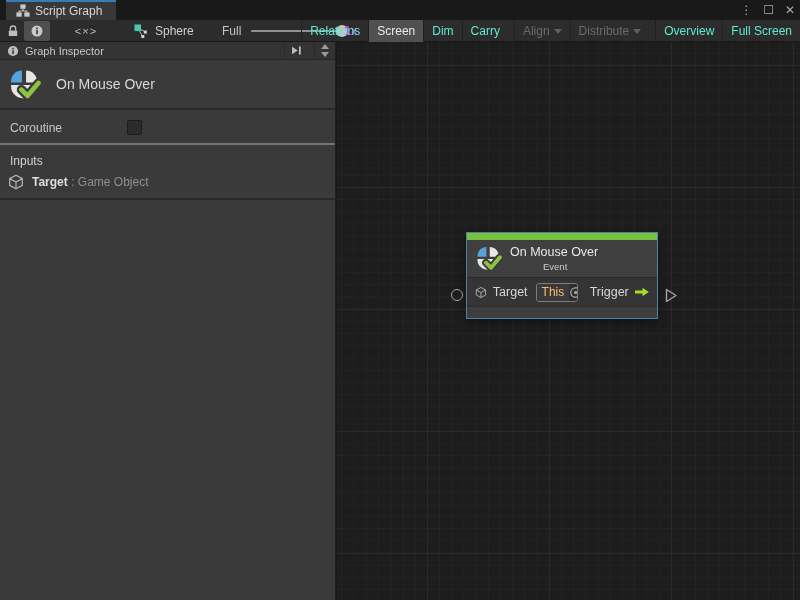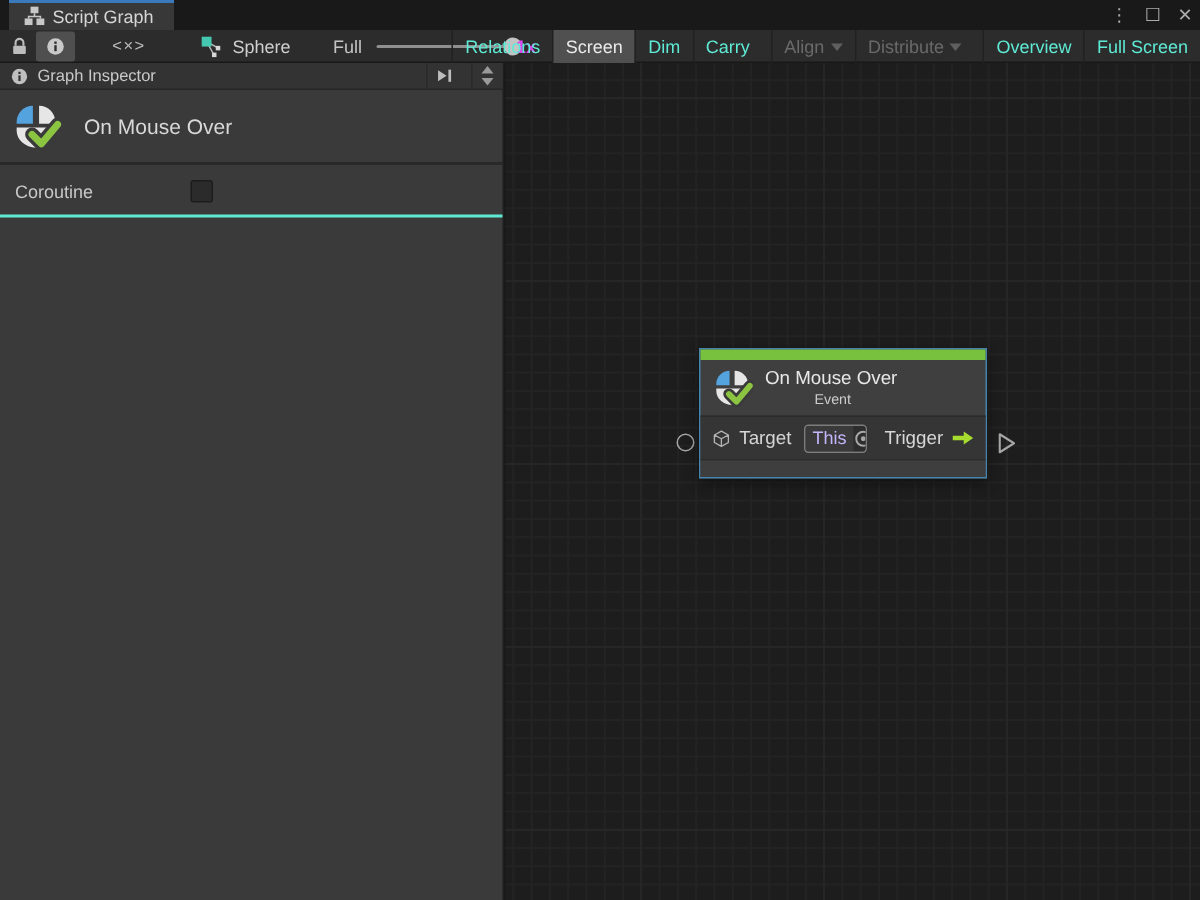--- a/index.html
+++ b/index.html
@@ -76,21 +76,21 @@
 
   .insp-title-row {
     position:absolute; left:0; top:18px; width:100%; height:50px;
     display:flex; align-items:center; gap:15px; padding-left:8px;
     border-bottom:2px solid #292929;
   }
   .insp-title-row .ttl { font-size:14px; color:#d8d8d8; }
 
   .insp-coroutine {
     position:absolute; left:0; top:70px; width:100%; height:33px;
-    border-bottom:2px solid #5eead4; font-size:12px; color:#c8c8c8;
+    border-bottom:2px solid #737373; font-size:12px; color:#c8c8c8;
   }
   .insp-coroutine .lbl { position:absolute; left:10px; top:9px; }
   .checkbox {
     position:absolute; left:127px; top:8px; width:15px; height:15px;
     background:#2b2b2b; border:1px solid #1c1c1c; border-radius:2px;
   }
 
   .insp-section { position:absolute; left:0; width:100%; height:53px; border-bottom:2px solid #292929; }
   #sec-inputs { top:105px; }
   #sec-outputs { top:160px; }
@@ -126,21 +126,21 @@
     height:30px; background:#353535; border-top:1px solid #2b2b2b; border-bottom:1px solid #2b2b2b;
     display:flex; align-items:center; gap:6px; padding:0 8px; font-size:12.5px; color:#d6d6d6;
   }
   #node-ports .spacer { flex:1; }
   #node-footer { height:11px; background:#3e3e3e; }
 
   .pill {
     display:flex; align-items:stretch; height:19px; border:1px solid #7d7d7d;
     border-radius:3px; overflow:hidden; margin-left:2px;
   }
-  .pill .pv { display:flex; align-items:center; padding:0 5px; background:#3a3a3a; font-size:12px; color:#c4b5fd; }
+  .pill .pv { display:flex; align-items:center; padding:0 5px; background:#3a3a3a; font-size:12px; color:#fdba74; }
   .pill .pt { display:flex; align-items:center; justify-content:center; width:18px; background:#2d2d2d; }
 
   .port-circle {
     position:absolute; left:114px; top:247px; width:12px; height:12px;
     border:1.5px solid #a5a5a5; border-radius:50%;
   }
   .port-triangle { position:absolute; left:327px; top:245px; }
 </style>
 </head>
 <body>
@@ -275,20 +275,33 @@
       <use href="#mouse-sym"></use>
     </svg>
     <span class="ttl">On Mouse Over</span>
   </div>
 
   <div class="insp-coroutine">
     <span class="lbl">Coroutine</span>
     <div class="checkbox"></div>
   </div>
 
+  <div class="insp-section" id="sec-inputs">
+    <div class="sec-h">Inputs</div>
+    <div class="sec-row">
+      <svg width="16" height="16" viewBox="0 0 16 16">
+          <use href="#cube-sym"></use>
+        </svg>
+      <span>
+        <span class="nm">Target</span>
+        <span class="ty"> <span>:</span>
+        <span>Game Object</span></span>
+      </span>
+    </div>
+  </div>
 
 </div>
 
 <div id="canvas">
 
   <div class="port-circle"></div>
 
   <div id="node">
     <div id="node-bar"></div>
     <div id="node-head">

